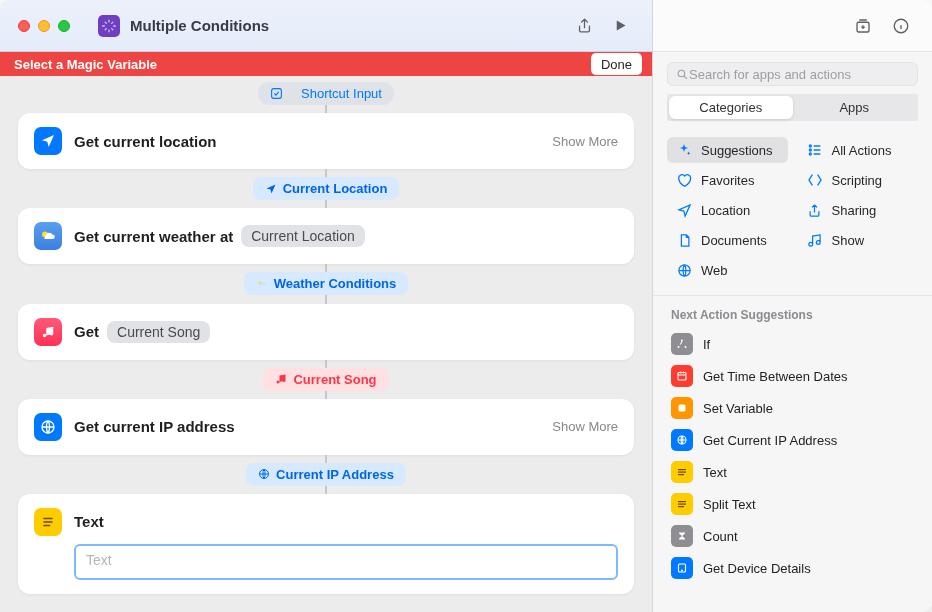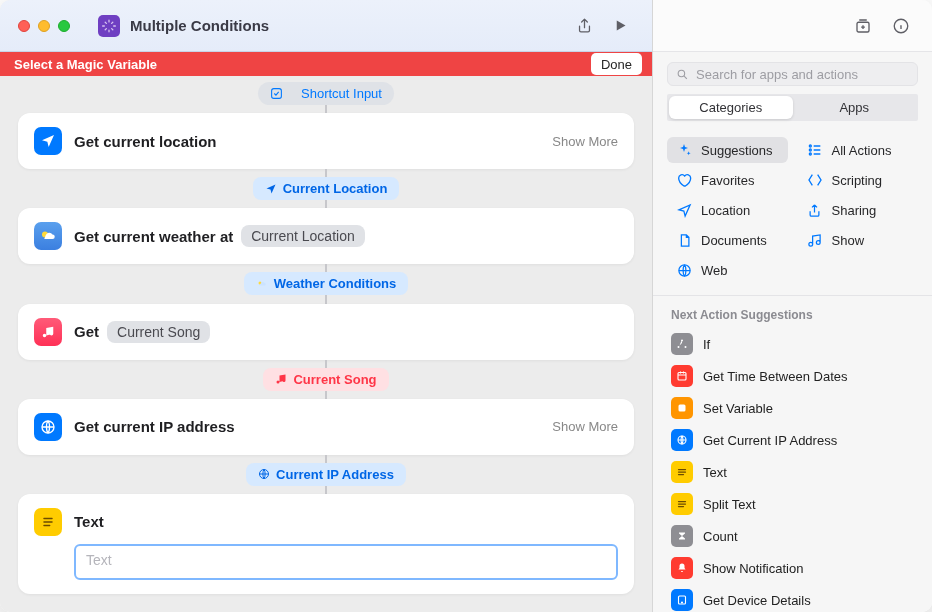--- a/index.html
+++ b/index.html
@@ -176,21 +176,20 @@
     .right-toolbar .toolbar-btn {
       width: 26px; height: 24px;
       display: flex; align-items: center; justify-content: center;
       color: #5f5f66;
       border-radius: 5px;
     }
     .search-row { padding: 10px 14px 8px 14px; }
     .search-field {
       display: flex;
       align-items: center;
-      gap: 7px;
       height: 24px;
       background: #eeeef0;
       border-radius: 6px;
       padding: 0 8px;
       color: #9d9da3;
       font-size: 13px;
       border: 1px solid #e3e3e6;
     }
     .segmented {
       margin: 0 14px 10px 14px;
@@ -589,28 +588,20 @@
       </div>
       <div class="sugg-item">
         <div class="sugg-icon" style="background:#8e8e93">
             <svg width="12" height="12" viewBox="0 0 24 24" fill="#fff">
               <path d="M6 5h12v2l-6 5 6 5v2H6v-2l6-5-6-5z"></path>
             </svg>
           </div>
         <span>Count</span>
       </div>
       <div class="sugg-item">
-        <div class="sugg-icon" style="background:#ff3b30">
-            <svg width="12" height="12" viewBox="0 0 24 24" fill="#fff">
-              <path d="M12 3a5 5 0 00-5 5v4l-2 3h14l-2-3V8a5 5 0 00-5-5zm-2 15a2 2 0 104 0"></path>
-            </svg>
-          </div>
-        <span>Show Notification</span>
-      </div>
-      <div class="sugg-item">
         <div class="sugg-icon" style="background:#0079ff">
             <svg width="12" height="12" viewBox="0 0 24 24" fill="none" stroke="#fff" stroke-width="2.2">
               <rect x="5" y="4" width="14" height="16" rx="2"></rect>
               <circle cx="12" cy="17" r="1" fill="#fff"></circle>
             </svg>
           </div>
         <span>Get Device Details</span>
       </div>
 
     </div>

